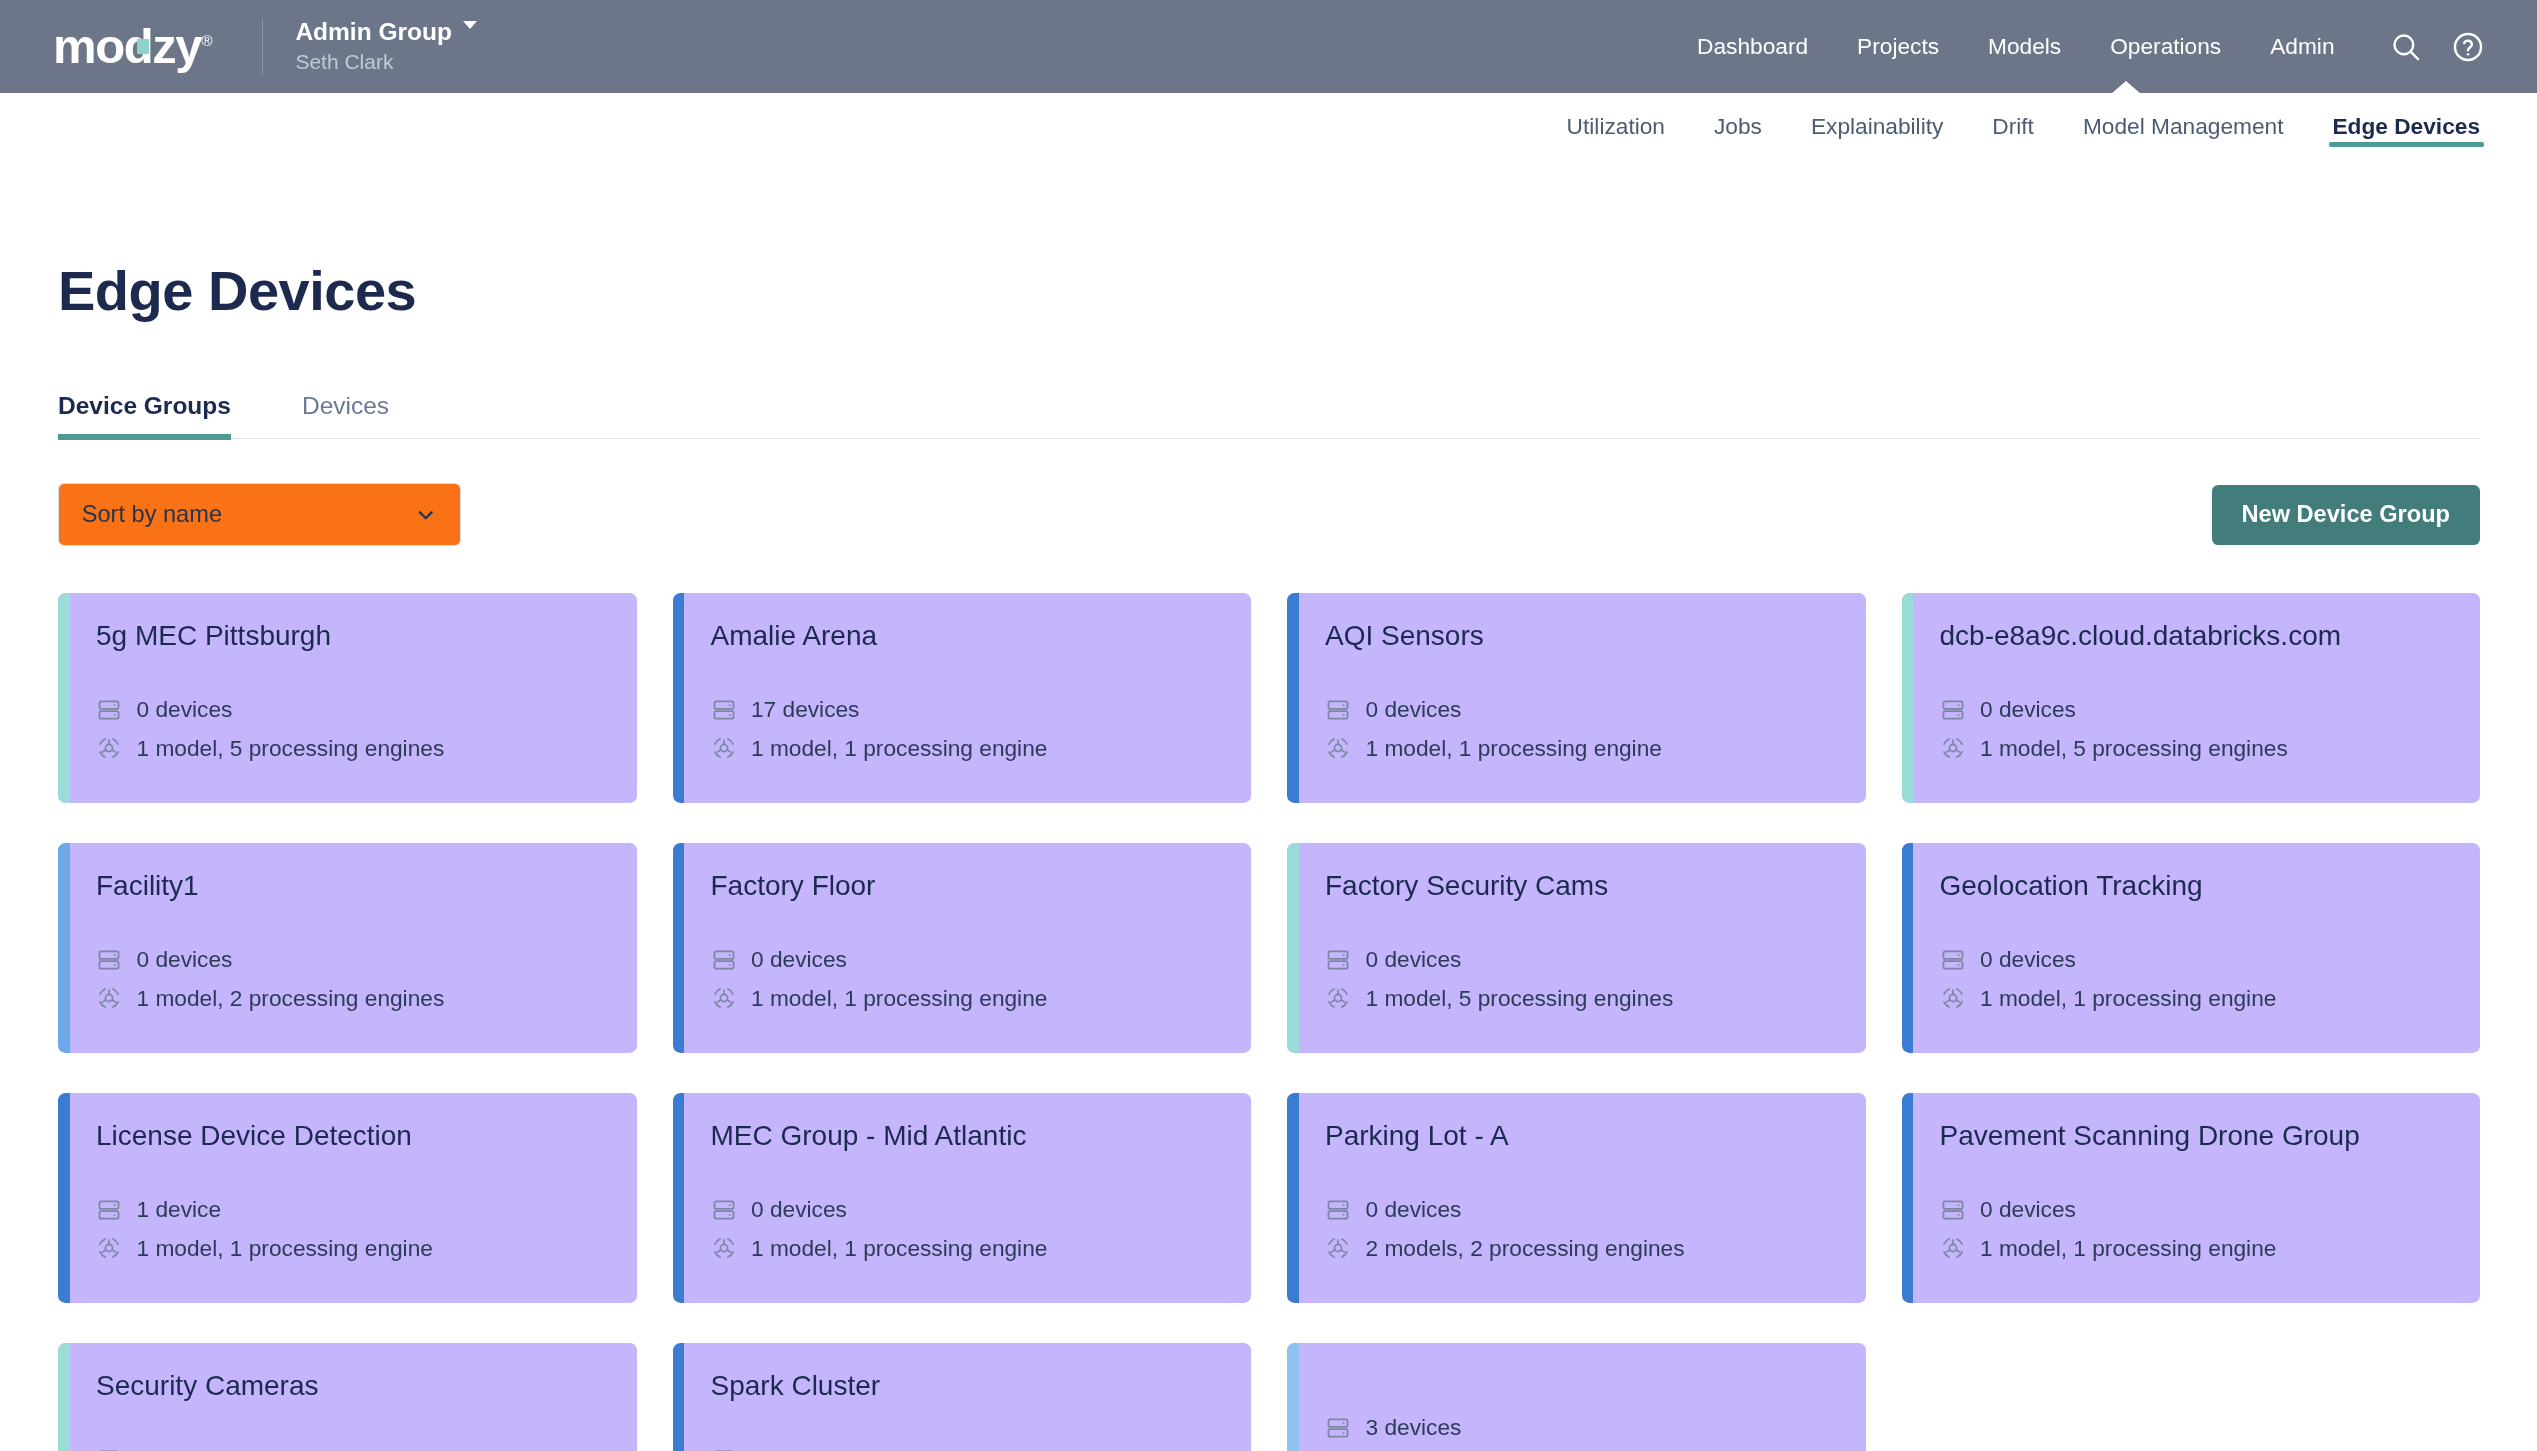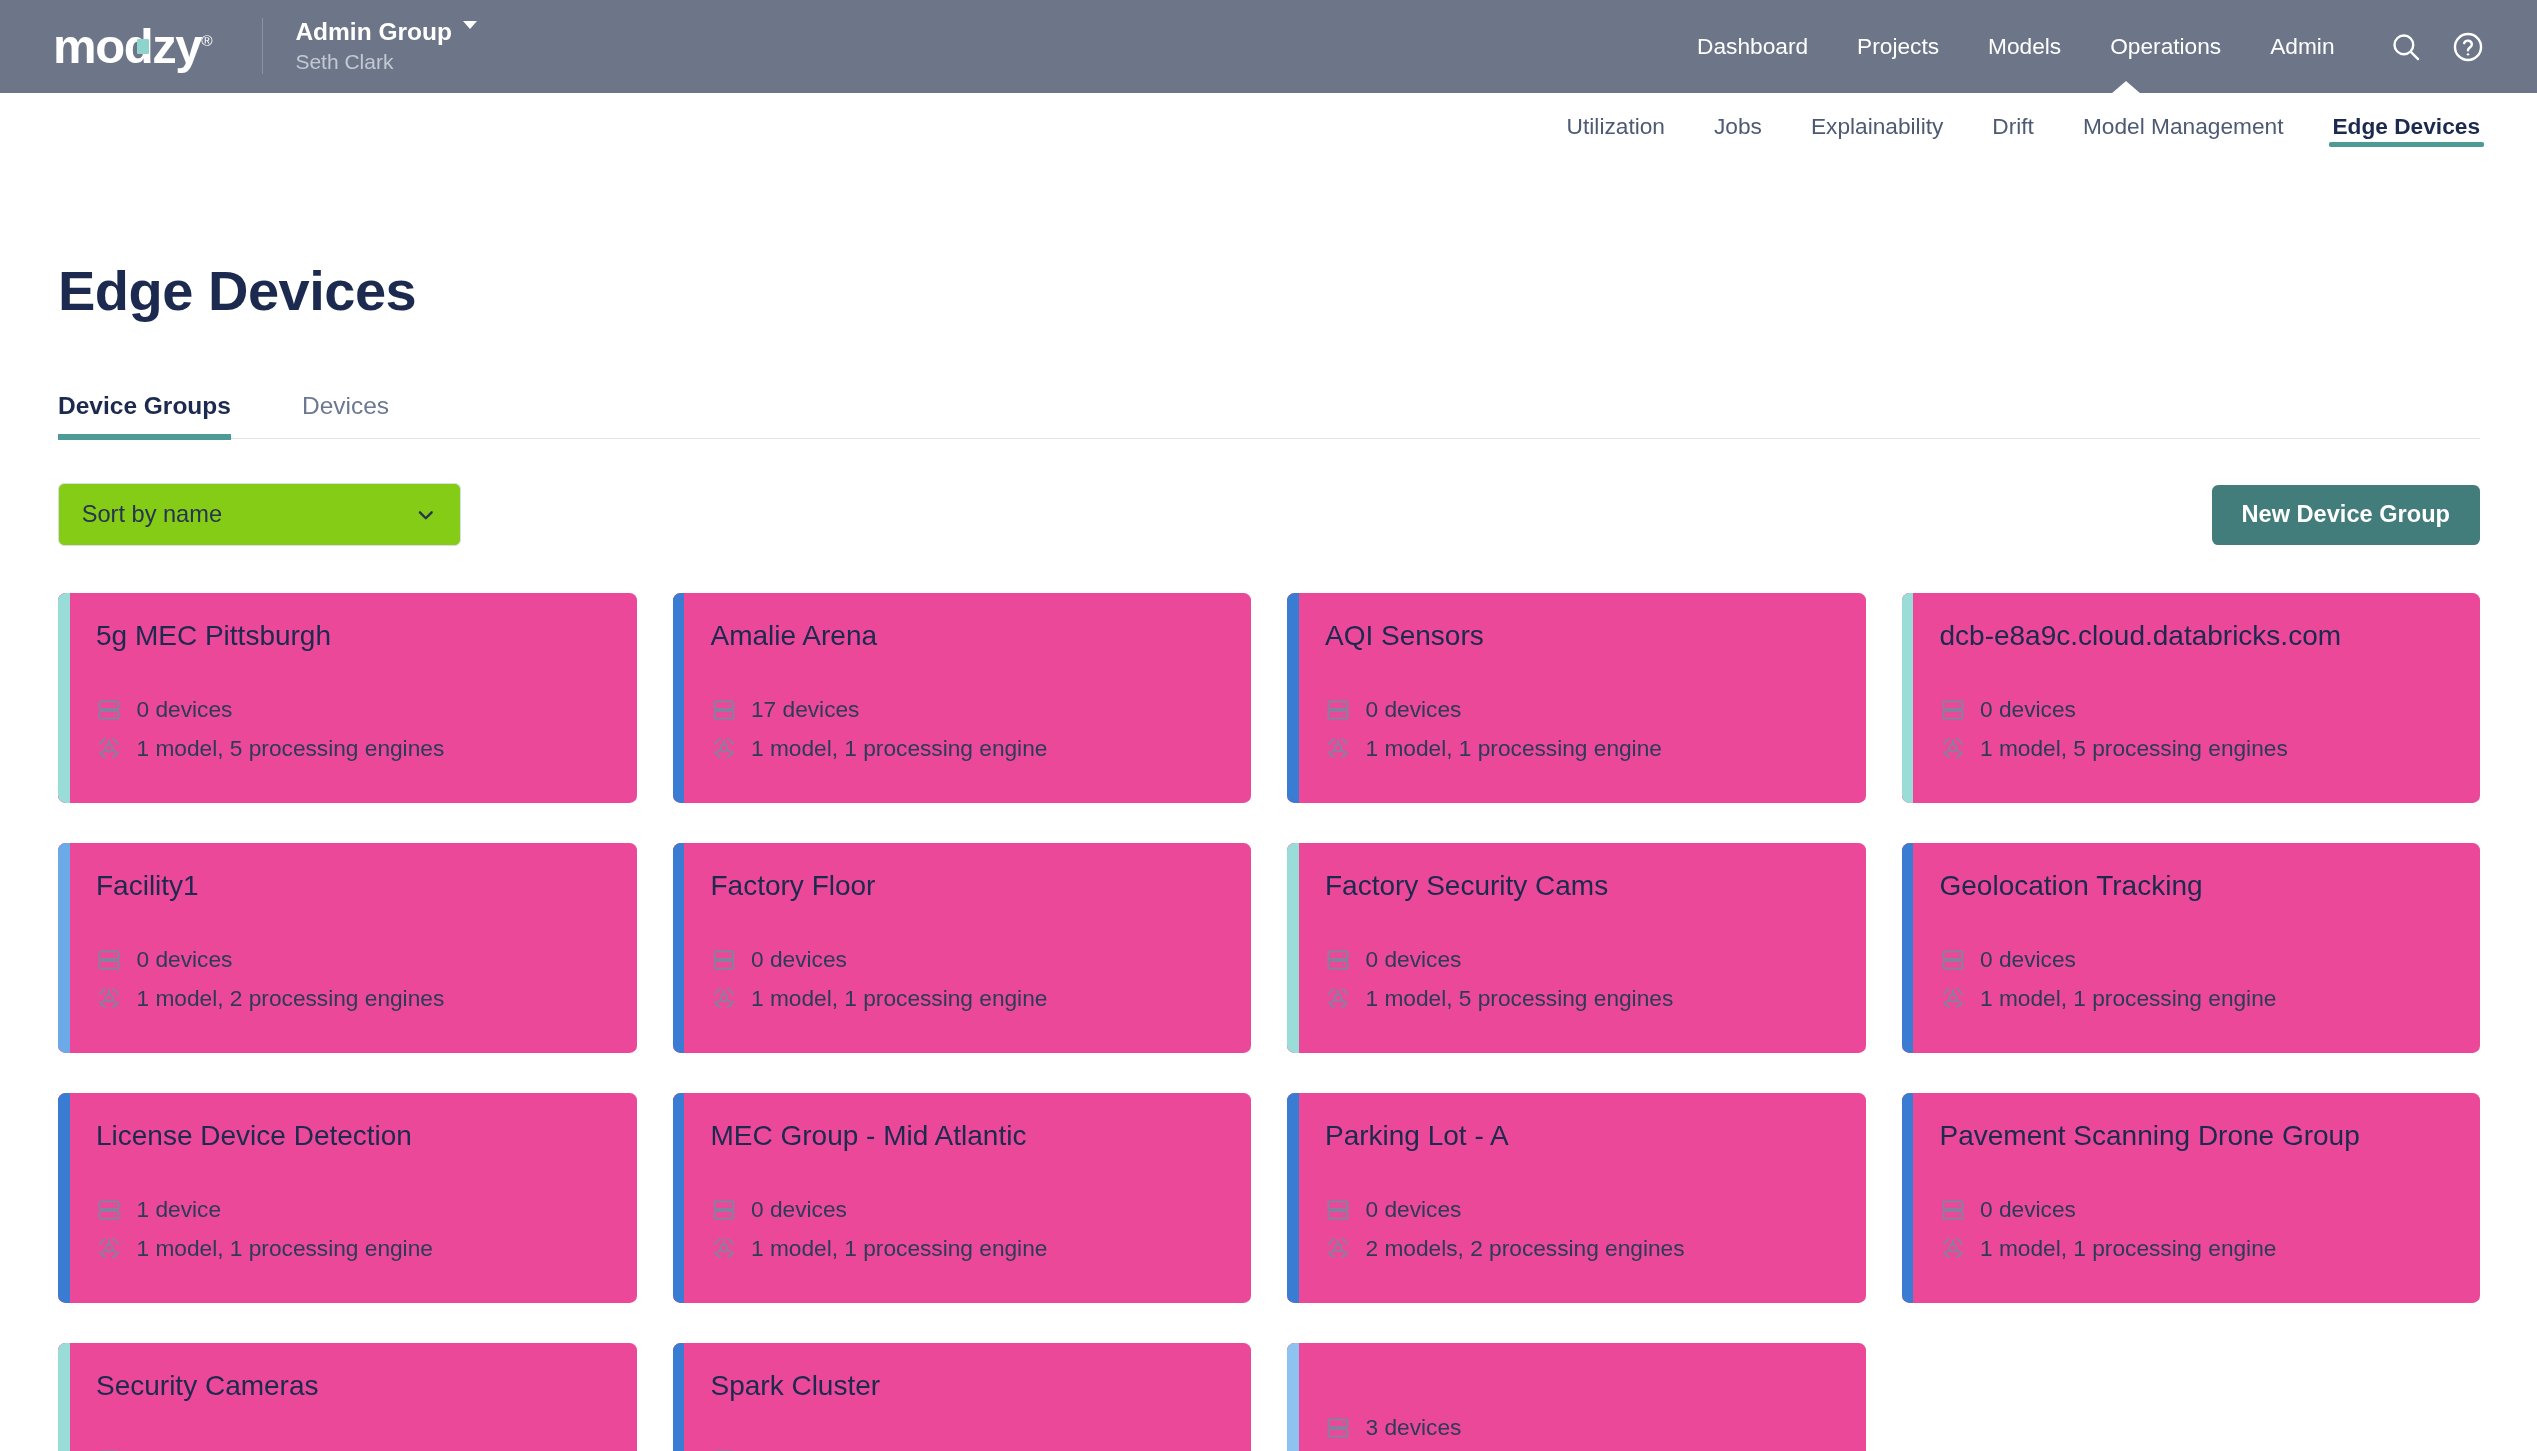--- a/index.html
+++ b/index.html
@@ -154,21 +154,21 @@
   .toolbar {
     margin-top: 44px;
     display: flex;
     align-items: center;
   }
   .select {
     width: 403px;
     height: 63px;
     border: 0.9px solid #d8dde6;
     border-radius: 6.3px;
-    background: #84cc16;
+    background: #f97316;
     display: flex;
     align-items: center;
     padding: 0 22px 0 22.7px;
     font-size: 23.6px;
     color: #27344f;
   }
   .select .chev { margin-left: auto; }
   .btn-primary {
     margin-left: auto;
     background: #427c7b;
@@ -185,21 +185,21 @@
 
   
   .grid {
     margin-top: 47px;
     display: grid;
     grid-template-columns: repeat(4, 1fr);
     column-gap: 36px;
     row-gap: 40px;
   }
   .card {
-    background: #ec4899;
+    background: #c4b5fd;
     border-radius: 7.3px;
     height: 210px;
     padding: 27px 27px 0 38px;
     position: relative;
     overflow: hidden;
     cursor: pointer;
   }
   .card .accent {
     position: absolute;
     left: 0; top: 0; bottom: 0;

